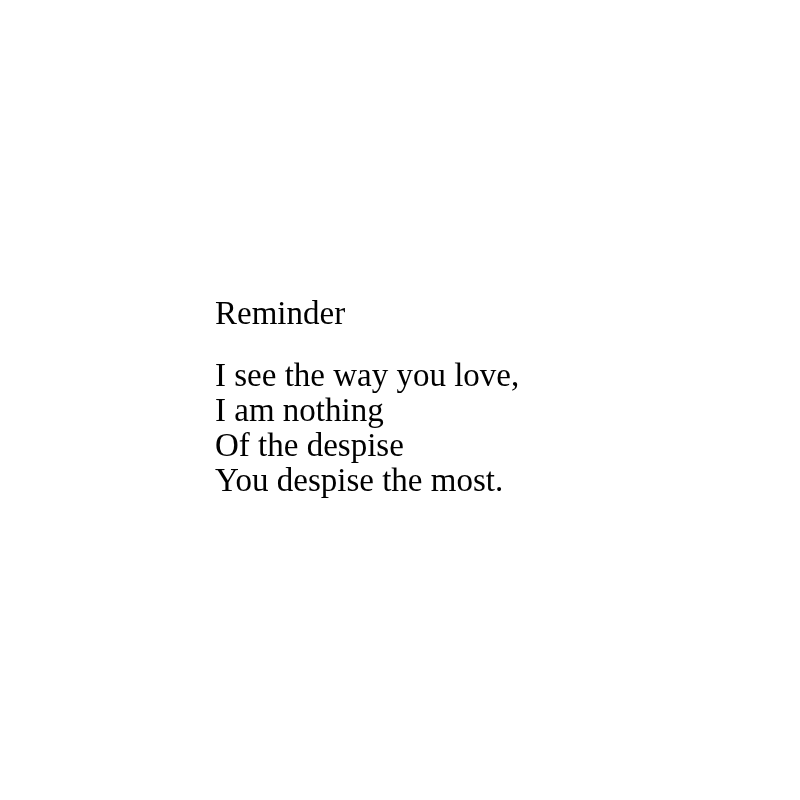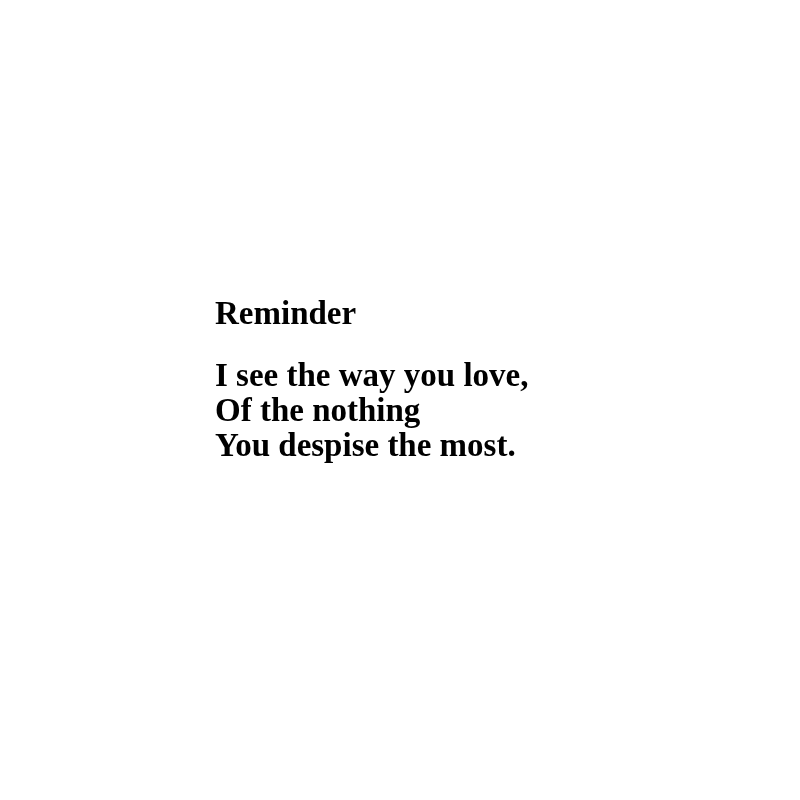--- a/index.html
+++ b/index.html
@@ -17,34 +17,35 @@
     }
     .poem-block {
       position: absolute;
       left: 215px;
       top: 296px;
       width: 420px;
     }
     .poem-title {
       font-size: 33px;
       line-height: 35px;
-      font-weight: bold;
+      font-weight: normal;
       margin: 0 0 27px 0;
       letter-spacing: 0;
     }
     .poem-line {
       font-size: 33px;
       line-height: 35px;
-      font-weight: bold;
+      font-weight: normal;
       white-space: nowrap;
     }
   </style>
 </head>
 <body>
 
 <div class="poem-block">
   <h1 class="poem-title">Reminder</h1>
   <div class="poem-body">
     <div class="poem-line">I see the way you love,</div>
-    <div class="poem-line">Of the nothing</div>
+    <div class="poem-line">I am nothing</div>
+    <div class="poem-line">Of the despise</div>
     <div class="poem-line">You despise the most.</div>
   </div>
 </div>
 
 </body></html>

